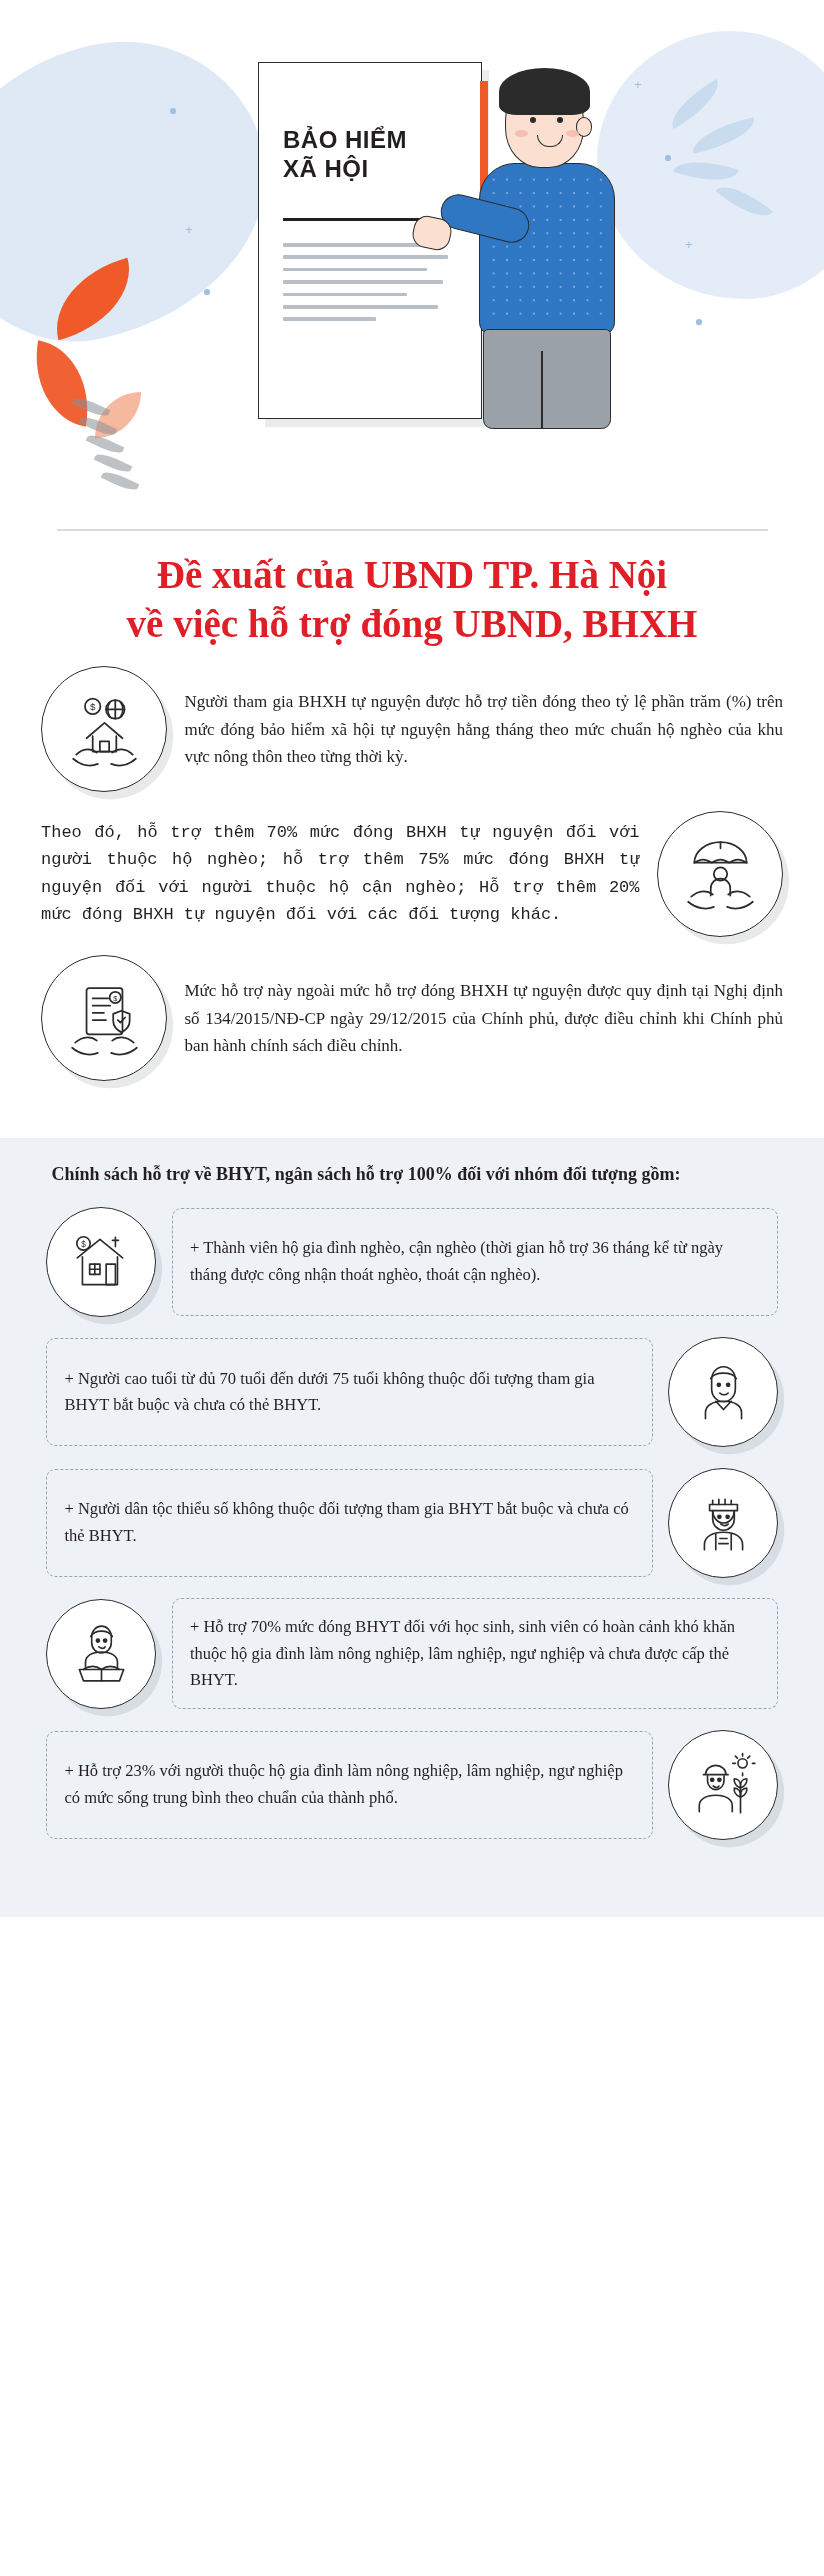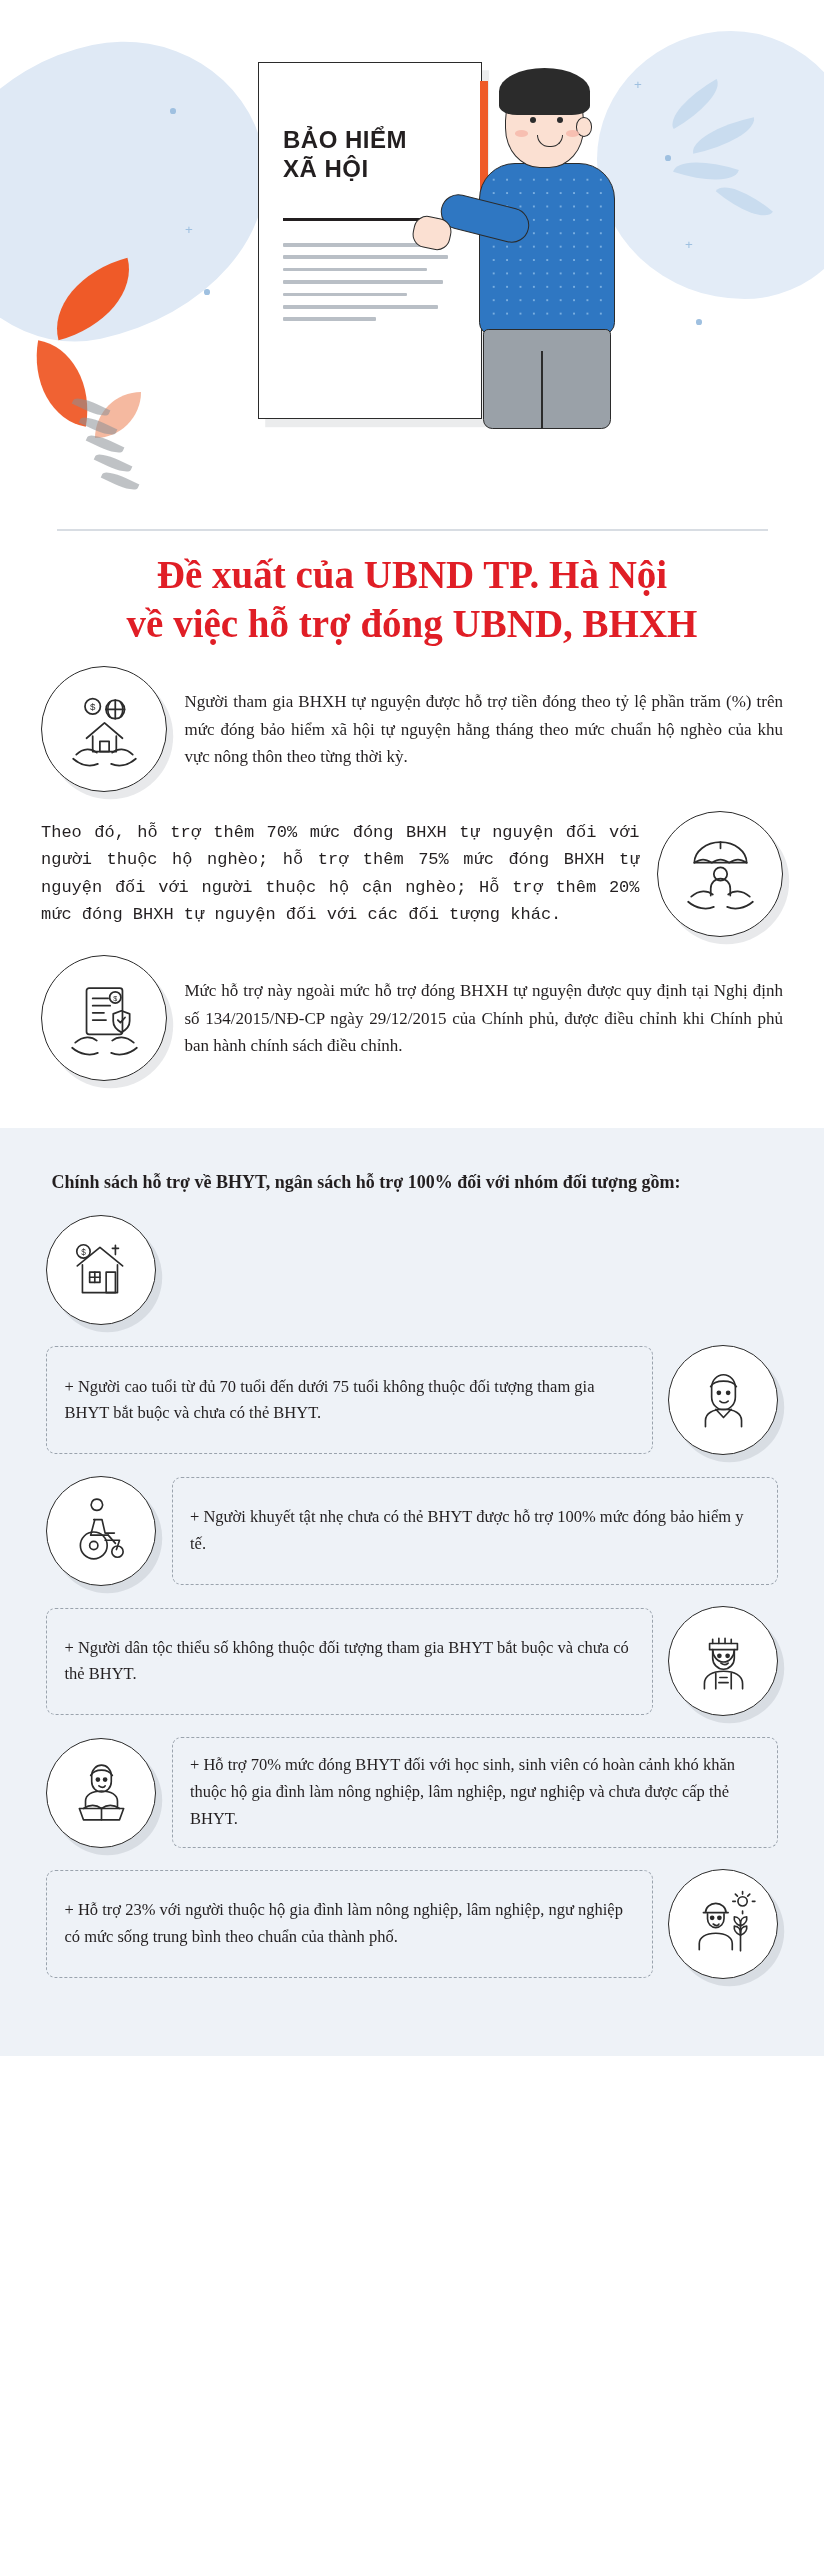--- a/index.html
+++ b/index.html
@@ -362,23 +362,23 @@
     justify-content: center;
   }
   .medal.sm {
     width: 108px;
     height: 108px;
   }
   .medal svg { display: block; }
 
   
   .section2 {
-    margin-top: 15px;
+    margin-top: 25px;
     background: #eef2f7;
-    padding: 41px 0 36px;
+    padding: 23px 0 36px;
   }
   .section2-head {
     width: 721px;
     margin: 0 auto 17.5px;
     font-size: 18px;
     line-height: 1.55;
     font-weight: bold;
     color: #231f20;
   }
   .blocks {
@@ -549,52 +549,38 @@
             <path d="M18 58 L62 22 L106 58"></path>
             <path d="M28 56 v54 h68 V56"></path>
             <rect x="42" y="70" width="20" height="20"></rect>
             <path d="M42 80 h20 M52 70 v20"></path>
             <rect x="74" y="70" width="18" height="40"></rect>
             <circle cx="30" cy="30" r="13"></circle>
             <text x="30" y="36" font-size="16" fill="#2b2b2b" stroke="none" text-anchor="middle" font-family="Liberation Sans, sans-serif">$</text>
             <path d="M92 18 v18 M86 24 h12"></path>
           </svg>
         </div>
+        <div class="bubble">+ Thành viên hộ gia đình nghèo, cận nghèo (thời gian hỗ trợ 36 tháng kể từ ngày tháng được công nhận thoát nghèo, thoát cận nghèo).</div>
       </div>
 
       <div class="block reverse">
         <div class="medal sm">
           <svg width="67" height="67" viewBox="0 0 130 130" fill="none" stroke="#2b2b2b" stroke-width="3.2" stroke-linecap="round" stroke-linejoin="round">
             <path d="M42 40 a23 25 0 0 1 46 0 v18 a23 25 0 0 1-46 0z"></path>
             <path d="M40 38 c8-14 42-14 50 0"></path>
             <circle cx="56" cy="50" r="3" fill="#2b2b2b"></circle>
             <circle cx="74" cy="50" r="3" fill="#2b2b2b"></circle>
             <path d="M58 66 c6 5 10 5 16 0"></path>
             <path d="M30 116 v-12 c0-14 14-22 35-22 s35 8 35 22 v12"></path>
             <path d="M50 82 l15 16 15-16"></path>
           </svg>
         </div>
         <div class="bubble">+ Người cao tuổi từ đủ 70 tuổi đến dưới 75 tuổi không thuộc đối tượng tham gia BHYT bắt buộc và chưa có thẻ BHYT.</div>
       </div>
 
-      <div class="block">
-        <div class="medal sm">
-          <svg width="67" height="67" viewBox="0 0 130 130" fill="none" stroke="#2b2b2b" stroke-width="3.2" stroke-linecap="round" stroke-linejoin="round">
-            <circle cx="50" cy="94" r="26"></circle>
-            <circle cx="50" cy="94" r="8"></circle>
-            <circle cx="96" cy="106" r="11"></circle>
-            <path d="M56 26 a11 11 0 1 1 0.1 0z"></path>
-            <path d="M50 44 h16 l6 26 h18"></path>
-            <path d="M52 44 l-8 30 h34"></path>
-            <path d="M78 74 l14 16"></path>
-            <path d="M72 84 h28 l-6 18"></path>
-          </svg>
-        </div>
-        <div class="bubble">+ Người khuyết tật nhẹ chưa có thẻ BHYT được hỗ trợ 100% mức đóng bảo hiểm y tế.</div>
-      </div>
 
       <div class="block reverse">
         <div class="medal sm">
           <svg width="67" height="67" viewBox="0 0 130 130" fill="none" stroke="#2b2b2b" stroke-width="3.2" stroke-linecap="round" stroke-linejoin="round">
             <path d="M38 30 h54 v12 H38z"></path>
             <path d="M44 30 v-8 M56 30 v-10 M68 30 v-10 M80 30 v-8"></path>
             <path d="M44 42 a21 24 0 0 0 42 0"></path>
             <path d="M44 44 v14 a21 22 0 0 0 42 0 V44"></path>
             <circle cx="57" cy="54" r="3" fill="#2b2b2b"></circle>
             <circle cx="73" cy="54" r="3" fill="#2b2b2b"></circle>

